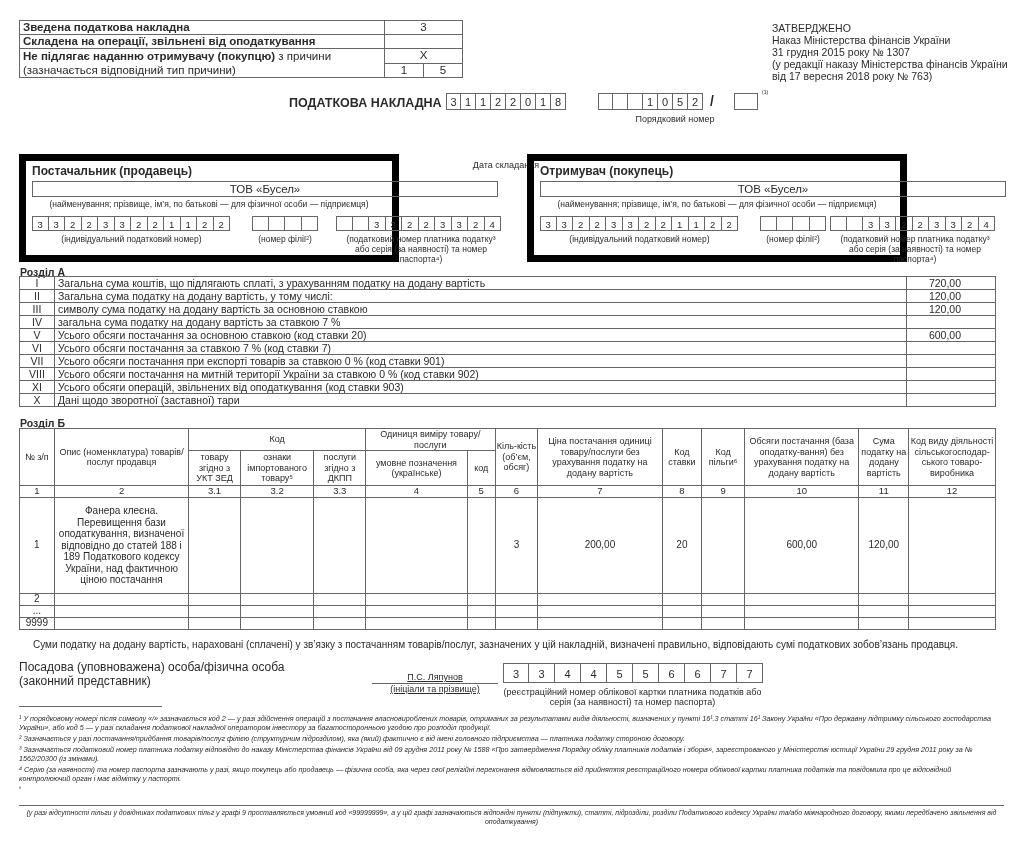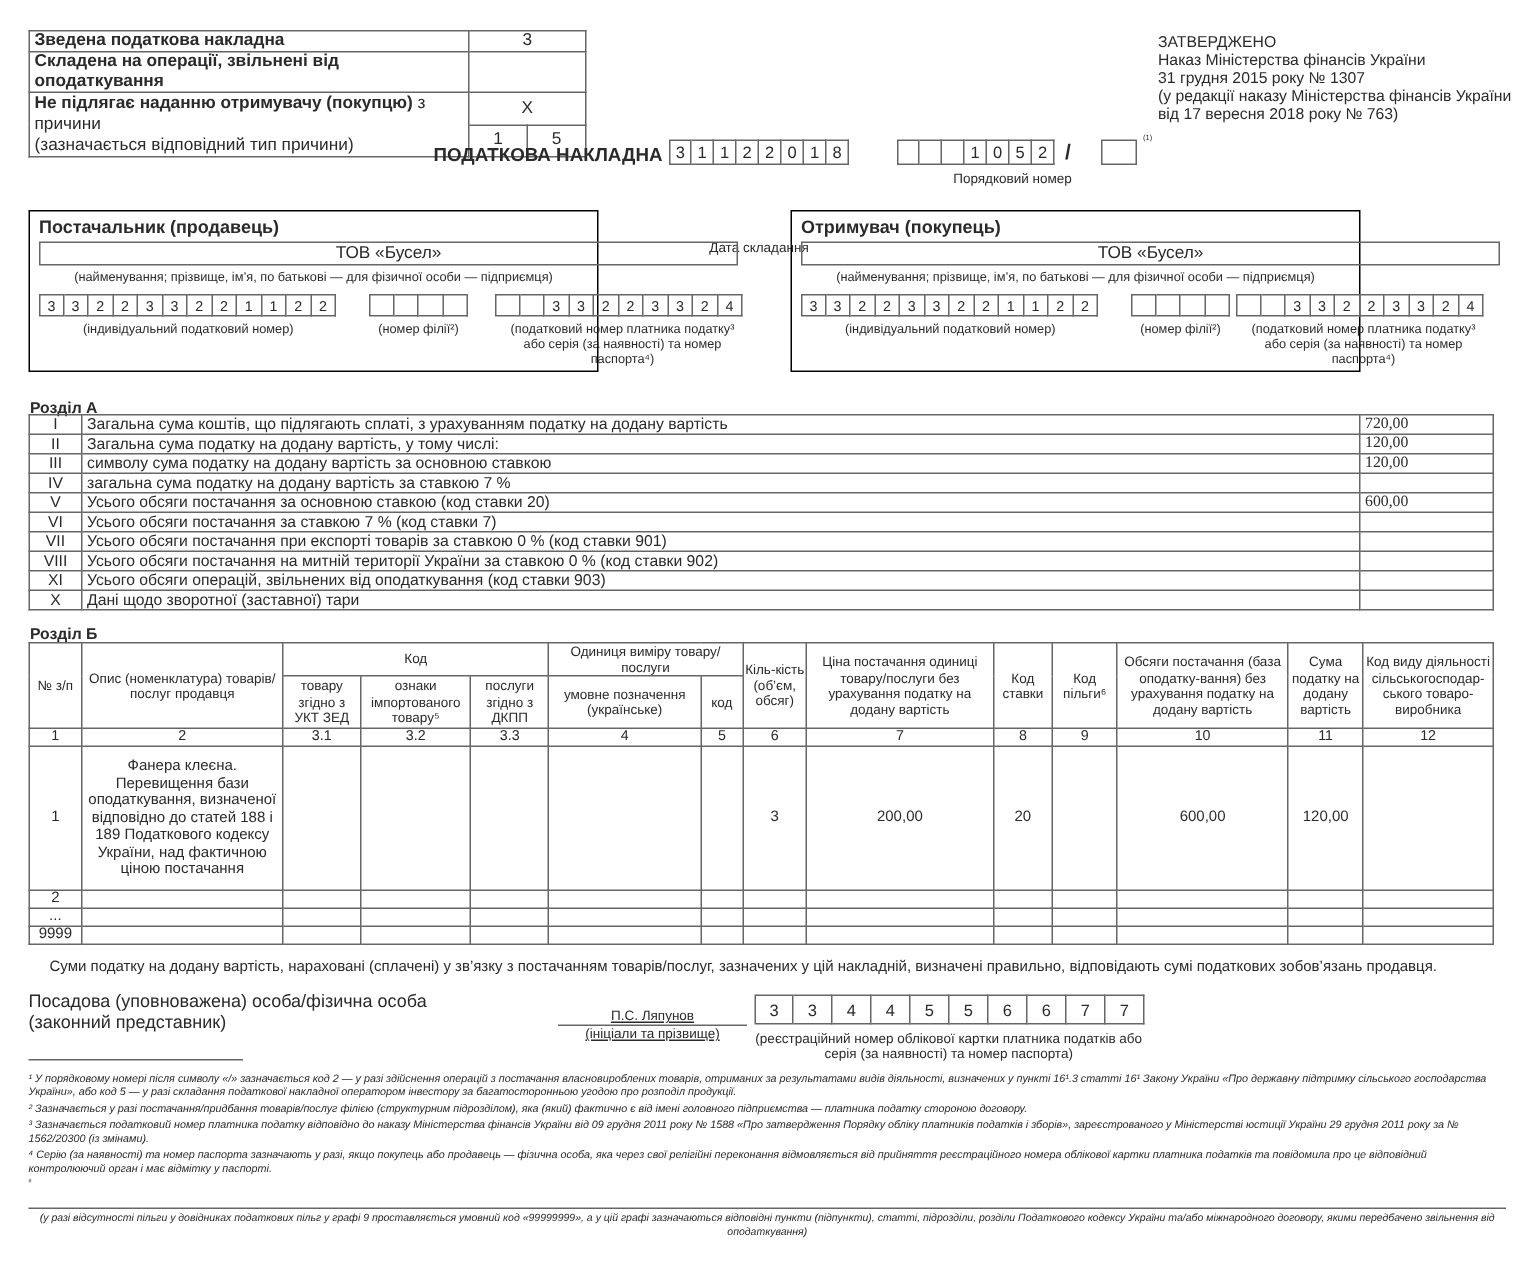--- a/index.html
+++ b/index.html
@@ -4,50 +4,50 @@
 <style>
   html, body { margin:0; padding:0; background:#ffffff; }
   body { width:1024px; height:842px; position:relative; overflow:hidden;
          font-family:"Liberation Sans", sans-serif; color:#2a2a2a; }
   .abs { position:absolute; }
   .b { font-weight:bold; }
   table { border-collapse:collapse; }
   .ln { border:1px solid #666; }
 
   
-  #top-table { left:19px; top:20px; width:372px; font-size:11.5px; }
+  #top-table { left:19px; top:20px; width:444px; font-size:11.5px; }
   #top-table td { border:1px solid #666; padding:0 3px; height:13px; line-height:13px; }
   #top-table td.v { text-align:center; }
 
   #approved { left:772px; top:22px; font-size:10.5px; line-height:12px; }
 
   #title { left:289px; top:96px; font-size:12.5px; font-weight:bold; }
   .digits { display:flex; }
   .digits span { width:15px; height:17px; border:1px solid #666; border-left:none;
                  font-size:11px; text-align:center; line-height:17px; box-sizing:border-box; }
   .digits span:first-child { border-left:1px solid #666; }
   .cap { font-size:9px; text-align:center; }
 
-  .party { top:140px; width:380px; height:108px; border:1px solid #000000; box-sizing:border-box; }
+  .party { top:154px; width:380px; height:108px; border:7px solid #000000; box-sizing:border-box; }
   .party .ptitle { position:absolute; left:6px; top:3px; font-size:12px; font-weight:bold; }
   .party .pname { position:absolute; left:6px; top:20px; width:466px; height:16px;
                   border:1px solid #666; box-sizing:border-box; text-align:center;
                   font-size:11.5px; line-height:15px; }
   .party .pname-cap { position:absolute; left:0; width:100%; top:38px; font-size:8.5px; text-align:center; }
   .party .d-ind { position:absolute; left:6px; top:55px; }
   .party .d-fil { position:absolute; top:55px; }
   .party .d-tax { position:absolute; top:55px; }
   .party .digits span { width:16.5px; height:15px; line-height:15px; font-size:9.5px; }
   .party .cap { position:absolute; font-size:8.5px; line-height:10px; }
 
   #secA-title { left:20px; top:266px; font-size:10.5px; font-weight:bold; }
   #secA { left:19px; top:276px; width:977px; font-size:10.5px; }
   #secA td { border:1px solid #666; height:12px; line-height:12px; padding:0 3px; }
   #secA td.rn { width:28px; text-align:center; }
-  #secA td.val { width:70px; text-align:left; padding-right:15px;font-family:Liberation Serif, serif; }
+  #secA td.val { width:70px; text-align:center; padding-right:15px; }
 
   #secB-title { left:20px; top:417px; font-size:10.5px; font-weight:bold; }
   #secB { left:19px; top:428px; width:977px; font-size:9px; }
   #secB td { border:1px solid #666; text-align:center; vertical-align:middle; padding:0 1px; line-height:10.5px; }
   #secB td.num { font-size:9.5px; height:11px; }
   #secB .datarow td { font-size:10px; }
   #secB .desc { font-size:10px; line-height:11.5px; }
 
   #confirm { left:33px; top:639px; font-size:10px; }
 

